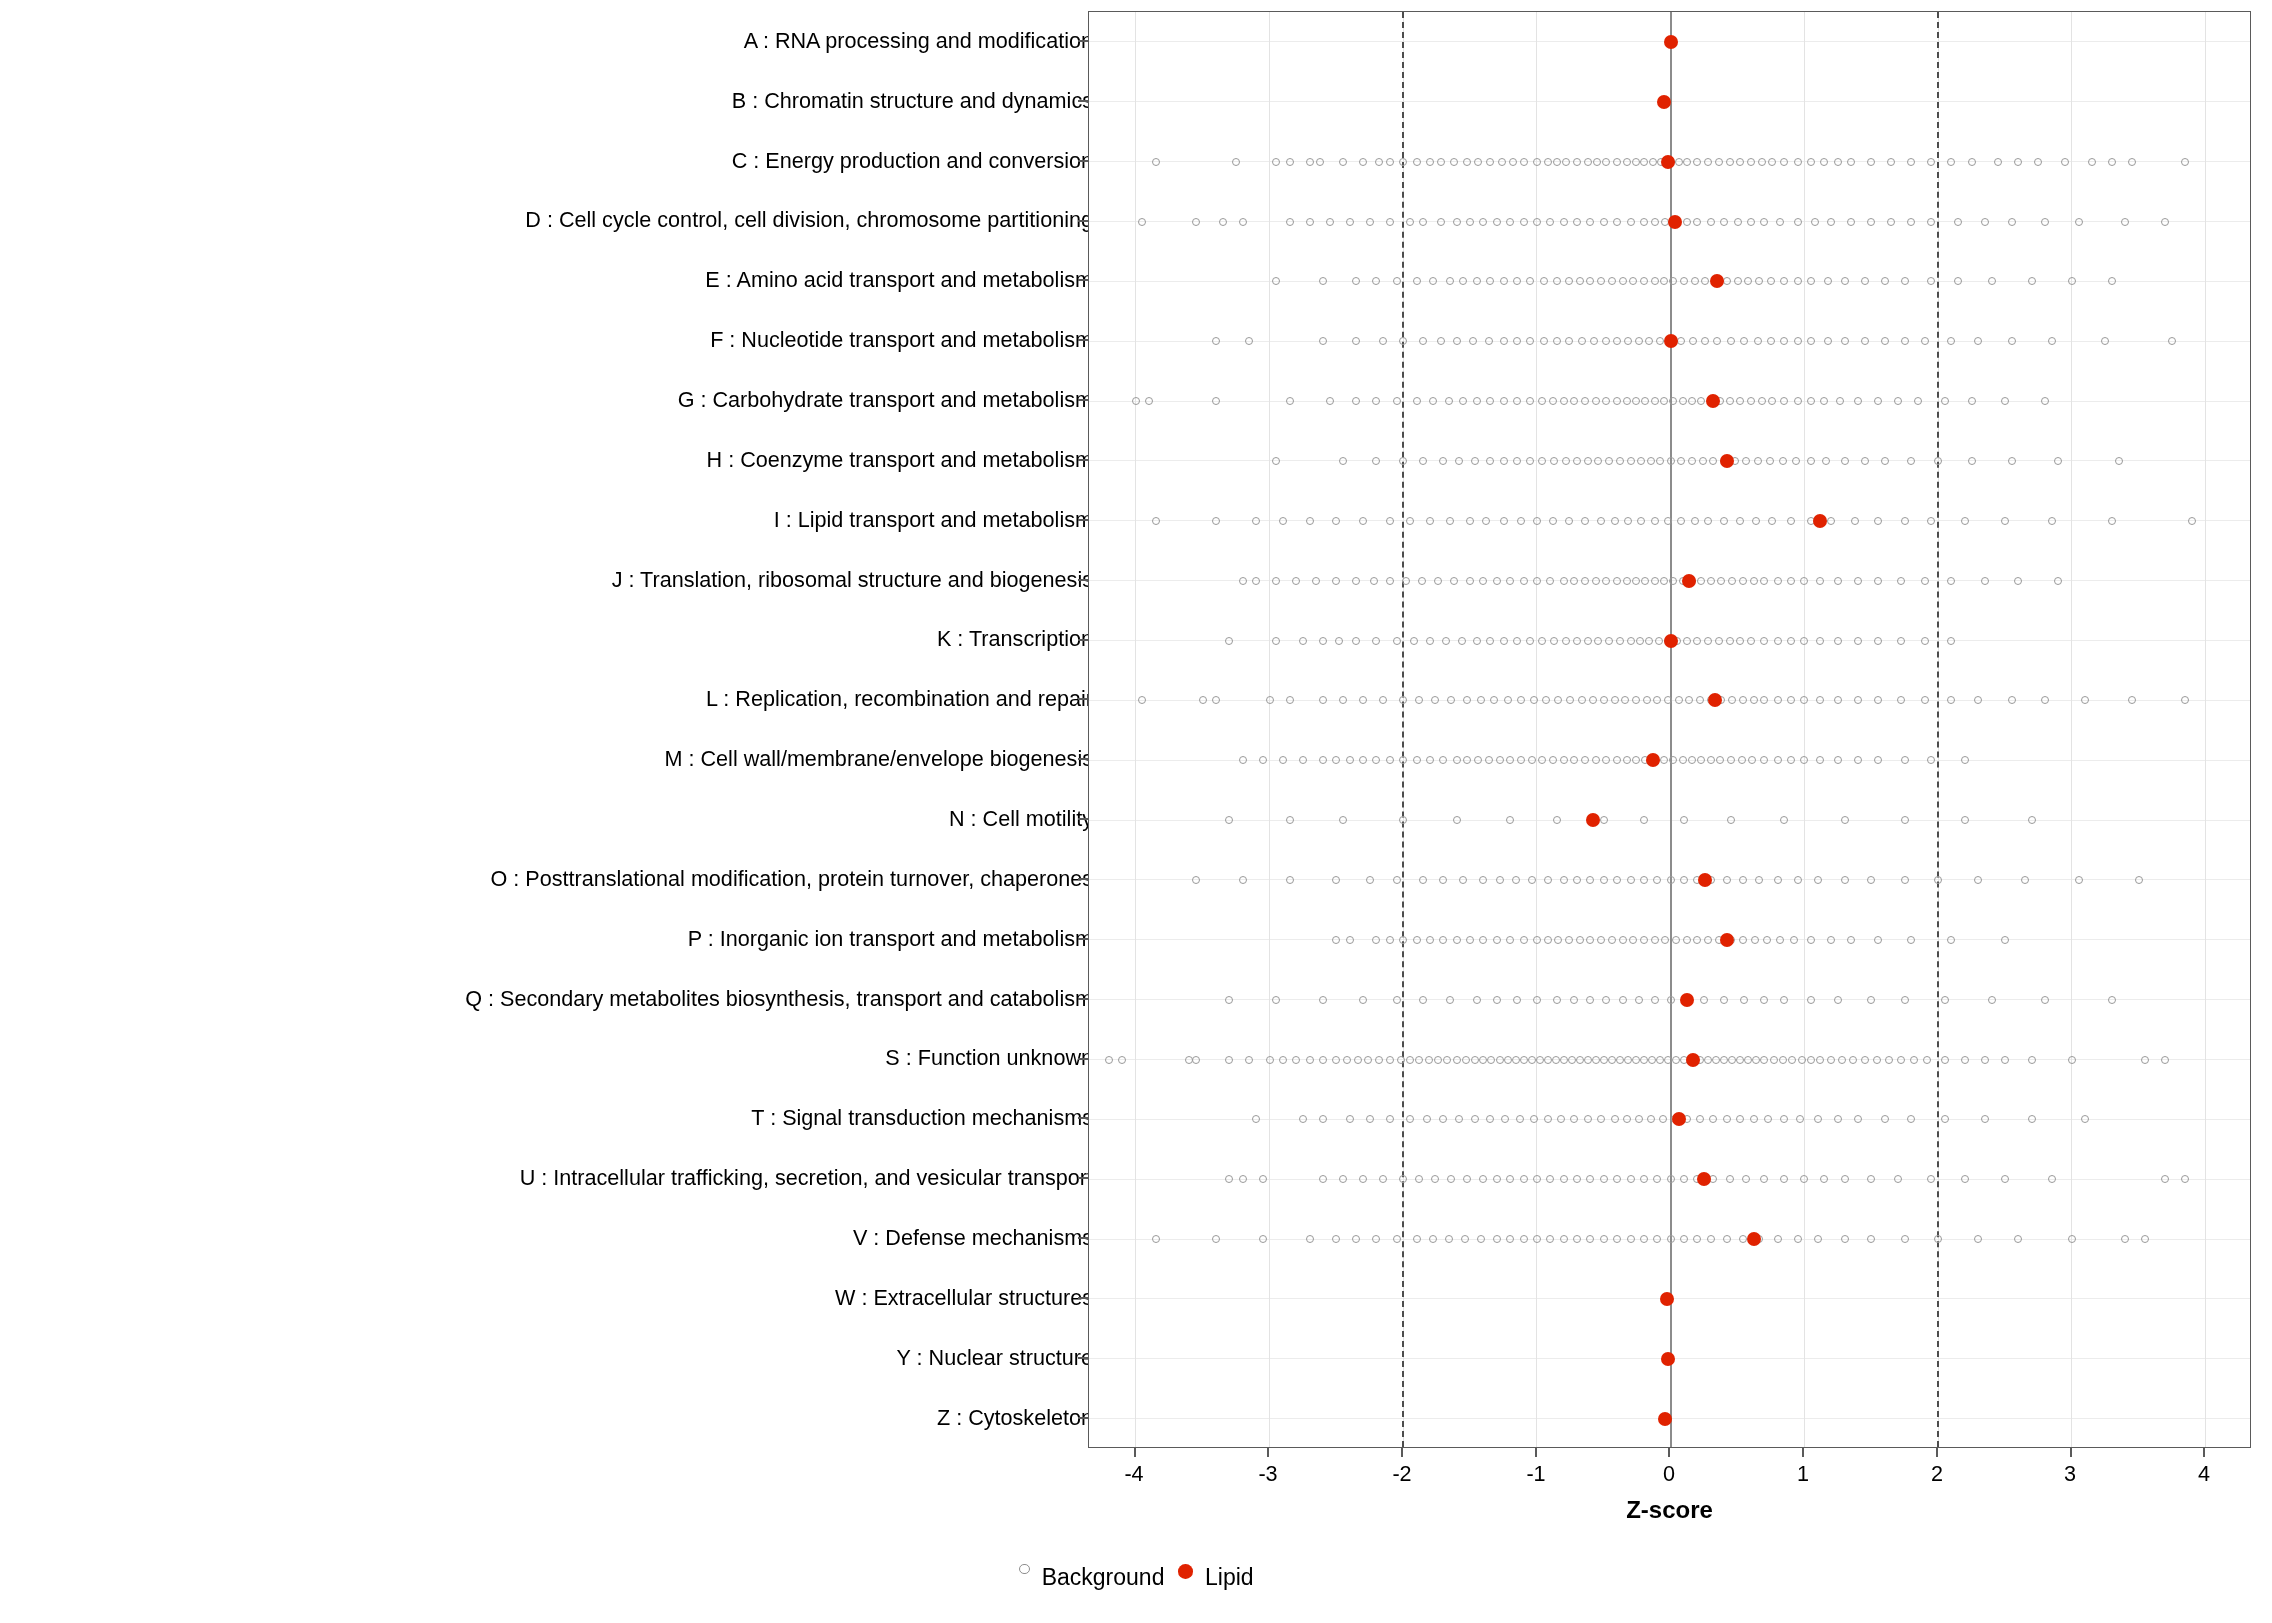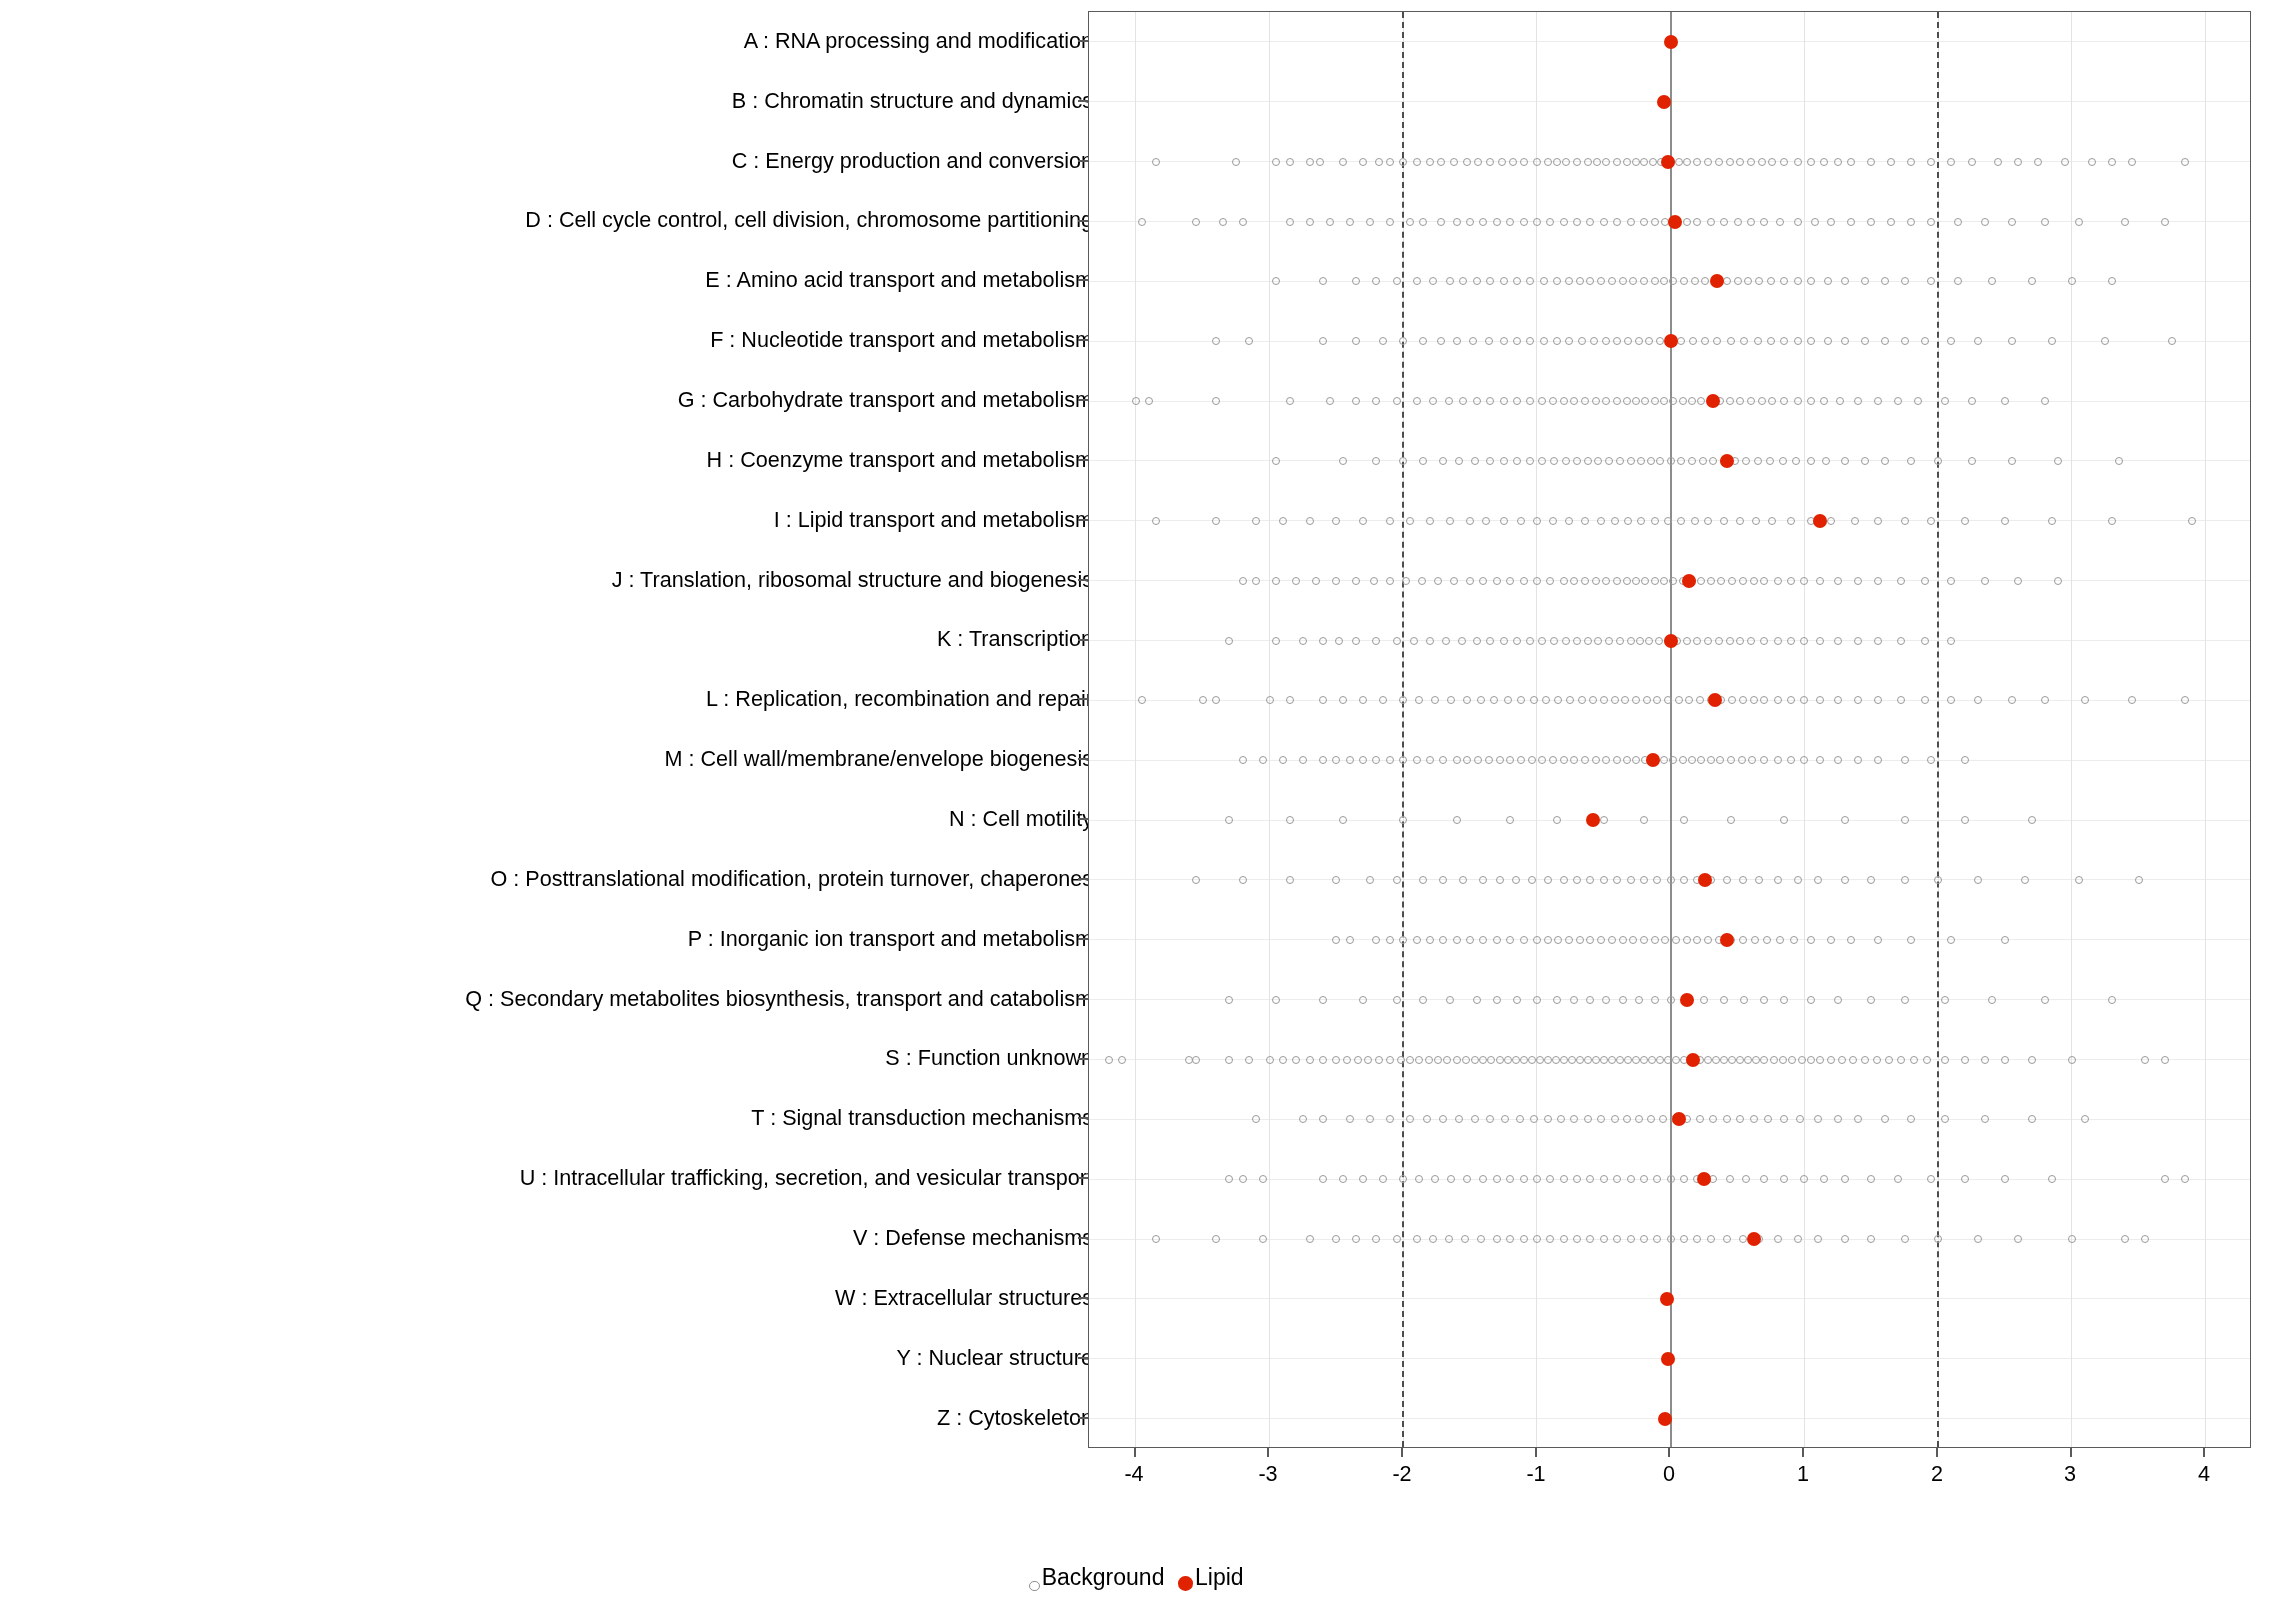--- a/index.html
+++ b/index.html
@@ -140,22 +140,22 @@
     top: 1564px;
     width: 2273px;
     display: flex;
     justify-content: center;
     align-items: center;
     gap: 14px;
     font-size: 23px;
   }
   .legend-item {
     display: flex;
-    align-items: flex-end;
-    gap: 2px;
+    align-items: flex-start;
+    gap: 12px;
   }
   .legend-key-bg {
     width: 10.3px;
     height: 10.3px;
     border: 1.1px solid #8f8f8f;
     border-radius: 50%;
     box-sizing: border-box;
   }
   .legend-key-q {
     width: 14.6px;
@@ -1230,20 +1230,21 @@
       <div class="xtick-label" style="left: 1669px;">0</div>
       <div class="xtick-mark" style="left: 1802px;"></div>
       <div class="xtick-label" style="left: 1803px;">1</div>
       <div class="xtick-mark" style="left: 1936px;"></div>
       <div class="xtick-label" style="left: 1937px;">2</div>
       <div class="xtick-mark" style="left: 2070px;"></div>
       <div class="xtick-label" style="left: 2070px;">3</div>
       <div class="xtick-mark" style="left: 2203px;"></div>
       <div class="xtick-label" style="left: 2204px;">4</div>
     </div>
+  <div id="x-axis-title">Z-score</div>
 
   <div id="legend">
     <div class="legend-item">
       <span class="legend-key-bg"></span>
       <span class="legend-label">Background</span>
     </div>
     <div class="legend-item">
       <span class="legend-key-q"></span>
       <span class="legend-label">Lipid</span>
     </div>

